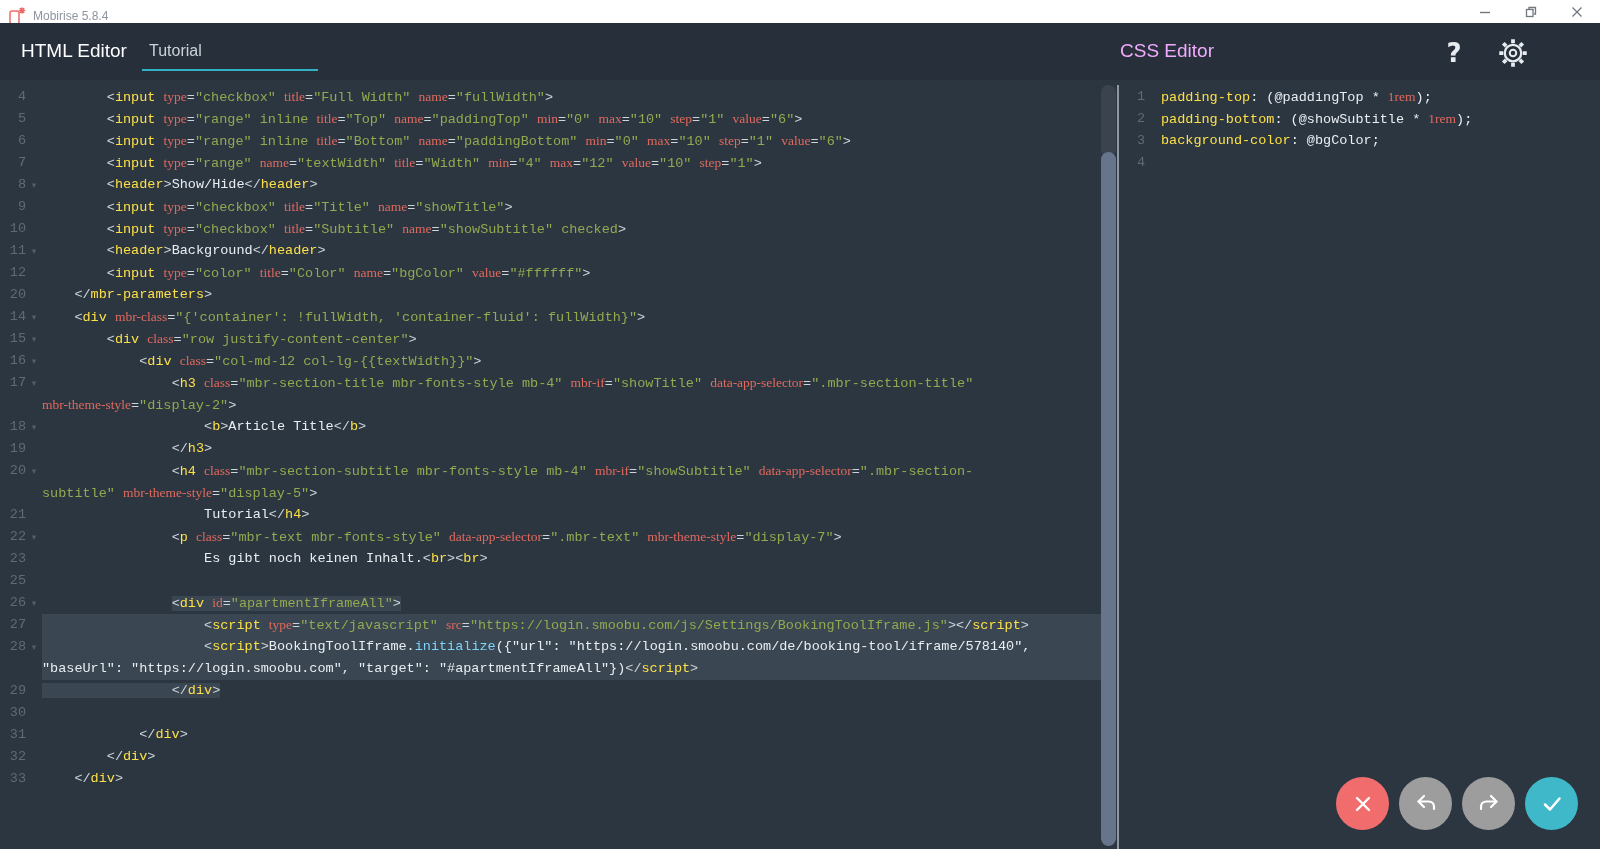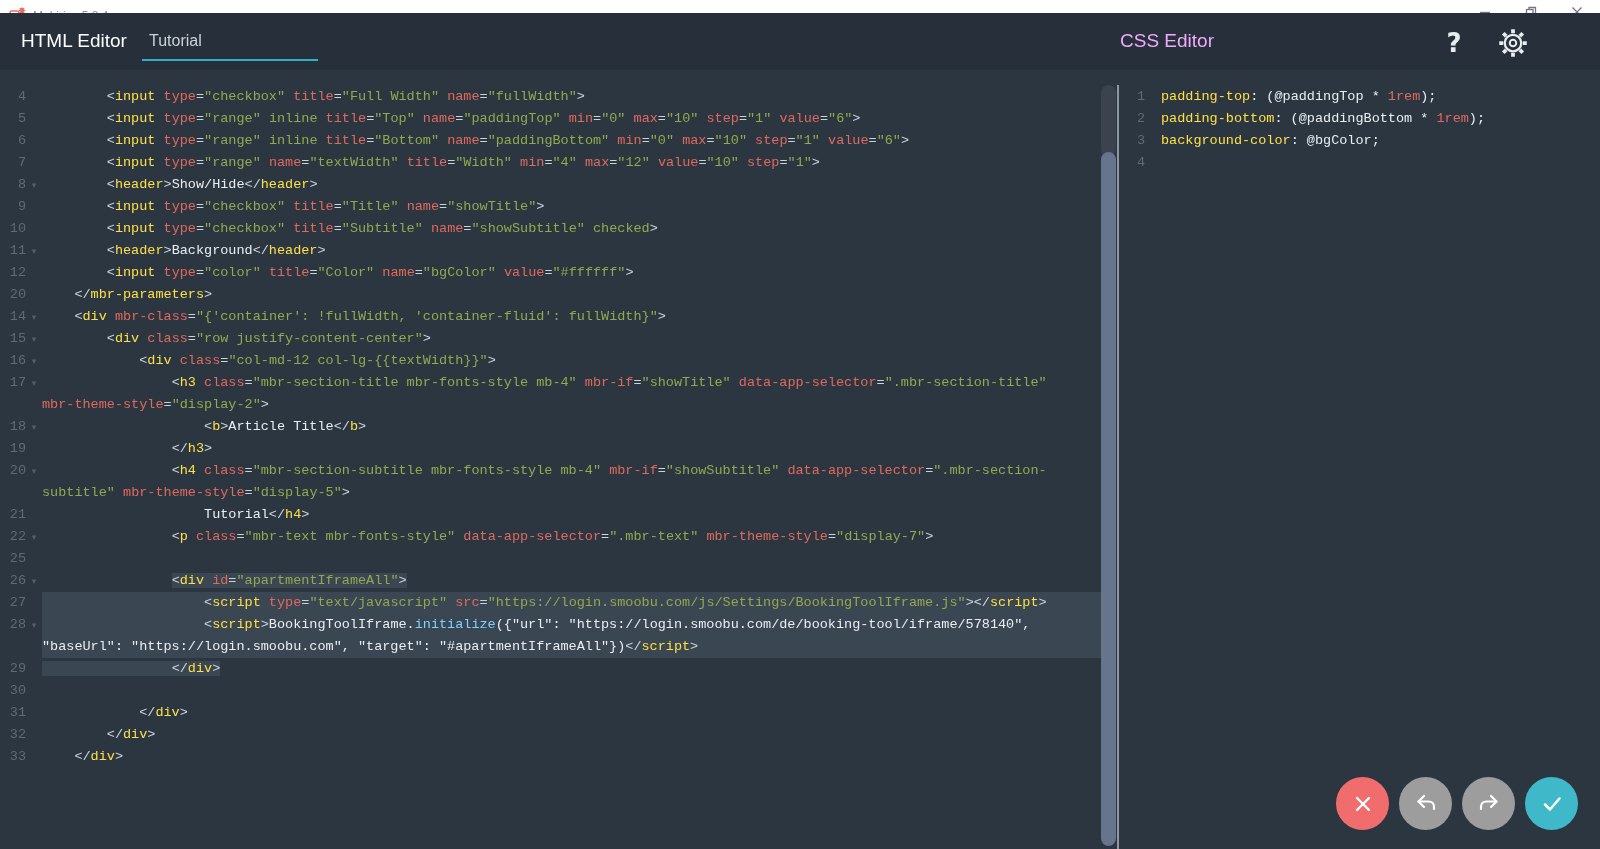--- a/index.html
+++ b/index.html
@@ -6,21 +6,21 @@
   html,body { width:1600px; height:849px; overflow:hidden; background:#2c3641; font-family:"Liberation Sans", sans-serif; }
 
   
   .titlebar { position:absolute; top:0; left:0; width:1600px; height:31px; background:#ffffff; display:flex; align-items:center; }
   .titlebar .appicon { margin-left:8px; width:18px; height:18px; display:flex; align-items:center; justify-content:center; }
   .titlebar .apptitle { margin-left:7px; font-size:12px; color:#8e939c; }
   .wincontrols { position:absolute; right:0; top:0; height:23px; display:flex; }
   .winbtn { width:46px; height:23px; display:flex; align-items:center; justify-content:center; }
 
   
-  .header { position:absolute; top:13px; left:0; width:1600px; height:57px; background:#272f3a; }
+  .header { position:absolute; top:23px; left:0; width:1600px; height:57px; background:#272f3a; }
   .hdr-left-title { position:absolute; left:21px; top:17px; font-size:19px; color:#fdfeff; }
   .tab { position:absolute; left:142px; top:0; width:176px; height:57px; }
   .tab-label { position:absolute; left:7px; top:19px; font-size:16px; color:#ccd2d9; }
   .tab-underline { position:absolute; left:0; bottom:9px; width:176px; height:2px; background:#30b2c3; }
   .hdr-right-title { position:absolute; left:1120px; top:17px; font-size:19px; color:#f0abfc; }
   .hdr-icon { position:absolute; top:14px; width:34px; height:32px; display:flex; align-items:center; justify-content:center; cursor:pointer; }
   .help-btn { left:1437px; }
   .gear-btn { left:1496px; }
   .help-q { font-size:26px; font-weight:600; color:#e8ecf0; font-family:"DejaVu Sans", sans-serif; }
 
@@ -33,21 +33,21 @@
           font-family:"Liberation Mono", monospace; font-size:13.5px; }
   .gut { width:42px; flex:none; display:flex; }
   .lnum { display:inline-block; width:26px; text-align:right; color:#5f6a76; }
   .fold { display:inline-block; width:16px; text-align:center; color:#525d69; font-size:9px; line-height:22px; font-family:"DejaVu Sans", sans-serif; cursor:pointer; }
   .codeln { flex:1; overflow:hidden; }
   .selrow { background:#3a4651; }
   .seltext { background:#3a4651; }
 
   .tk-b { color:#cdd4db; }
   .tk-t { color:#fde047; }
-  .tk-a { color:#e0695e; }
+  .tk-a { color:#e0695e;font-family:Liberation Serif, serif; }
   .tk-s { color:#93a94f; }
   .tk-w { color:#e9eef3; }
   .tk-m { color:#7dd3fc; }
 
   
   .scrollbar { position:absolute; left:1101px; top:0; width:16px; height:769px; }
   .sb-track { position:absolute; left:0; top:5px; width:15px; height:72px; background:#3a434e; border-radius:8px; }
   .sb-thumb { position:absolute; left:0; top:72px; width:15px; height:694px; background:#66758b; border-radius:8px; cursor:pointer; }
   .divider { position:absolute; left:1117px; top:5px; width:2px; height:764px; background:#8e98a4; }
 
@@ -128,39 +128,40 @@
       <div class="crow"><span class="gut"><span class="lnum">15</span><span class="fold">▾</span></span><span class="codeln">        <span class="tk-b">&lt;</span><span class="tk-t">div</span><span class="tk-w"> </span><span class="tk-a">class</span><span class="tk-b">=</span><span class="tk-s">"row justify-content-center"</span><span class="tk-b">&gt;</span></span></div>
       <div class="crow"><span class="gut"><span class="lnum">16</span><span class="fold">▾</span></span><span class="codeln">            <span class="tk-b">&lt;</span><span class="tk-t">div</span><span class="tk-w"> </span><span class="tk-a">class</span><span class="tk-b">=</span><span class="tk-s">"col-md-12 col-lg-{{textWidth}}"</span><span class="tk-b">&gt;</span></span></div>
       <div class="crow"><span class="gut"><span class="lnum">17</span><span class="fold">▾</span></span><span class="codeln">                <span class="tk-b">&lt;</span><span class="tk-t">h3</span><span class="tk-w"> </span><span class="tk-a">class</span><span class="tk-b">=</span><span class="tk-s">"mbr-section-title mbr-fonts-style mb-4"</span><span class="tk-w"> </span><span class="tk-a">mbr-if</span><span class="tk-b">=</span><span class="tk-s">"showTitle"</span><span class="tk-w"> </span><span class="tk-a">data-app-selector</span><span class="tk-b">=</span><span class="tk-s">".mbr-section-title"</span></span></div>
       <div class="crow"><span class="gut"><span class="lnum"></span><span class="fold"></span></span><span class="codeln"><span class="tk-a">mbr-theme-style</span><span class="tk-b">=</span><span class="tk-s">"display-2"</span><span class="tk-b">&gt;</span></span></div>
       <div class="crow"><span class="gut"><span class="lnum">18</span><span class="fold">▾</span></span><span class="codeln">                    <span class="tk-b">&lt;</span><span class="tk-t">b</span><span class="tk-b">&gt;</span><span class="tk-w">Article Title</span><span class="tk-b">&lt;/</span><span class="tk-t">b</span><span class="tk-b">&gt;</span></span></div>
       <div class="crow"><span class="gut"><span class="lnum">19</span><span class="fold"></span></span><span class="codeln">                <span class="tk-b">&lt;/</span><span class="tk-t">h3</span><span class="tk-b">&gt;</span></span></div>
       <div class="crow"><span class="gut"><span class="lnum">20</span><span class="fold">▾</span></span><span class="codeln">                <span class="tk-b">&lt;</span><span class="tk-t">h4</span><span class="tk-w"> </span><span class="tk-a">class</span><span class="tk-b">=</span><span class="tk-s">"mbr-section-subtitle mbr-fonts-style mb-4"</span><span class="tk-w"> </span><span class="tk-a">mbr-if</span><span class="tk-b">=</span><span class="tk-s">"showSubtitle"</span><span class="tk-w"> </span><span class="tk-a">data-app-selector</span><span class="tk-b">=</span><span class="tk-s">".mbr-section-</span></span></div>
       <div class="crow"><span class="gut"><span class="lnum"></span><span class="fold"></span></span><span class="codeln"><span class="tk-s">subtitle"</span><span class="tk-w"> </span><span class="tk-a">mbr-theme-style</span><span class="tk-b">=</span><span class="tk-s">"display-5"</span><span class="tk-b">&gt;</span></span></div>
       <div class="crow"><span class="gut"><span class="lnum">21</span><span class="fold"></span></span><span class="codeln">                    <span class="tk-w">Tutorial</span><span class="tk-b">&lt;/</span><span class="tk-t">h4</span><span class="tk-b">&gt;</span></span></div>
       <div class="crow"><span class="gut"><span class="lnum">22</span><span class="fold">▾</span></span><span class="codeln">                <span class="tk-b">&lt;</span><span class="tk-t">p</span><span class="tk-w"> </span><span class="tk-a">class</span><span class="tk-b">=</span><span class="tk-s">"mbr-text mbr-fonts-style"</span><span class="tk-w"> </span><span class="tk-a">data-app-selector</span><span class="tk-b">=</span><span class="tk-s">".mbr-text"</span><span class="tk-w"> </span><span class="tk-a">mbr-theme-style</span><span class="tk-b">=</span><span class="tk-s">"display-7"</span><span class="tk-b">&gt;</span></span></div>
+      <div class="crow"><span class="gut"><span class="lnum">23</span><span class="fold"></span></span><span class="codeln">                    <span class="tk-w">Es gibt noch keinen Inhalt.</span><span class="tk-b">&lt;</span><span class="tk-t">br</span><span class="tk-b">&gt;</span><span class="tk-b">&lt;</span><span class="tk-t">br</span><span class="tk-b">&gt;</span></span></div>
       <div class="crow"><span class="gut"><span class="lnum">25</span><span class="fold"></span></span><span class="codeln"></span></div>
       <div class="crow"><span class="gut"><span class="lnum">26</span><span class="fold">▾</span></span><span class="codeln">                <span class="seltext"><span class="tk-b">&lt;</span><span class="tk-t">div</span><span class="tk-w"> </span><span class="tk-a">id</span><span class="tk-b">=</span><span class="tk-s">"apartmentIframeAll"</span><span class="tk-b">&gt;</span></span></span></div>
       <div class="crow"><span class="gut"><span class="lnum">27</span><span class="fold"></span></span><span class="codeln selrow">                    <span class="tk-b">&lt;</span><span class="tk-t">script</span><span class="tk-w"> </span><span class="tk-a">type</span><span class="tk-b">=</span><span class="tk-s">"text/javascript"</span><span class="tk-w"> </span><span class="tk-a">src</span><span class="tk-b">=</span><span class="tk-s">"https://login.smoobu.com/js/Settings/BookingToolIframe.js"</span><span class="tk-b">&gt;&lt;/</span><span class="tk-t">script</span><span class="tk-b">&gt;</span></span></div>
       <div class="crow"><span class="gut"><span class="lnum">28</span><span class="fold">▾</span></span><span class="codeln selrow">                    <span class="tk-b">&lt;</span><span class="tk-t">script</span><span class="tk-b">&gt;</span><span class="tk-w">BookingToolIframe.</span><span class="tk-m">initialize</span><span class="tk-w">({"url": "https://login.smoobu.com/de/booking-tool/iframe/578140",</span></span></div>
       <div class="crow"><span class="gut"><span class="lnum"></span><span class="fold"></span></span><span class="codeln selrow"><span class="tk-w">"baseUrl": "https://login.smoobu.com", "target": "#apartmentIframeAll"})</span><span class="tk-b">&lt;/</span><span class="tk-t">script</span><span class="tk-b">&gt;</span></span></div>
       <div class="crow"><span class="gut"><span class="lnum">29</span><span class="fold"></span></span><span class="codeln"><span class="seltext">                <span class="tk-b">&lt;/</span><span class="tk-t">div</span><span class="tk-b">&gt;</span></span></span></div>
       <div class="crow"><span class="gut"><span class="lnum">30</span><span class="fold"></span></span><span class="codeln"></span></div>
       <div class="crow"><span class="gut"><span class="lnum">31</span><span class="fold"></span></span><span class="codeln">            <span class="tk-b">&lt;/</span><span class="tk-t">div</span><span class="tk-b">&gt;</span></span></div>
       <div class="crow"><span class="gut"><span class="lnum">32</span><span class="fold"></span></span><span class="codeln">        <span class="tk-b">&lt;/</span><span class="tk-t">div</span><span class="tk-b">&gt;</span></span></div>
       <div class="crow"><span class="gut"><span class="lnum">33</span><span class="fold"></span></span><span class="codeln">    <span class="tk-b">&lt;/</span><span class="tk-t">div</span><span class="tk-b">&gt;</span></span></div>
     </div>
   <div class="scrollbar">
     <div class="sb-track"></div>
     <div class="sb-thumb"></div>
   </div>
   <div class="divider"></div>
   <div class="css-editor" id="cssRows">
       <div class="crow"><span class="gut"><span class="lnum">1</span><span class="fold"></span></span><span class="codeln"><span class="tk-t">padding-top</span><span class="tk-w">: (@paddingTop * </span><span class="tk-a">1rem</span><span class="tk-w">);</span></span></div>
-      <div class="crow"><span class="gut"><span class="lnum">2</span><span class="fold"></span></span><span class="codeln"><span class="tk-t">padding-bottom</span><span class="tk-w">: (@paddingBottom * </span><span class="tk-a">1rem</span><span class="tk-w">);</span></span></div>
+      <div class="crow"><span class="gut"><span class="lnum">2</span><span class="fold"></span></span><span class="codeln"><span class="tk-t">padding-bottom</span><span class="tk-w">: (@showSubtitle * </span><span class="tk-a">1rem</span><span class="tk-w">);</span></span></div>
       <div class="crow"><span class="gut"><span class="lnum">3</span><span class="fold"></span></span><span class="codeln"><span class="tk-t">background-color</span><span class="tk-w">: @bgColor;</span></span></div>
       <div class="crow"><span class="gut"><span class="lnum">4</span><span class="fold"></span></span><span class="codeln"></span></div>
     </div>
 </div>
 
 <div class="fabs">
   <button class="fab fab-red">
     <svg width="26" height="26" viewBox="0 0 26 26" fill="none" stroke="#ffffff" stroke-width="2.4" stroke-linecap="round">
         <path d="M7 7 L19 19 M19 7 L7 19"></path>
       </svg>

